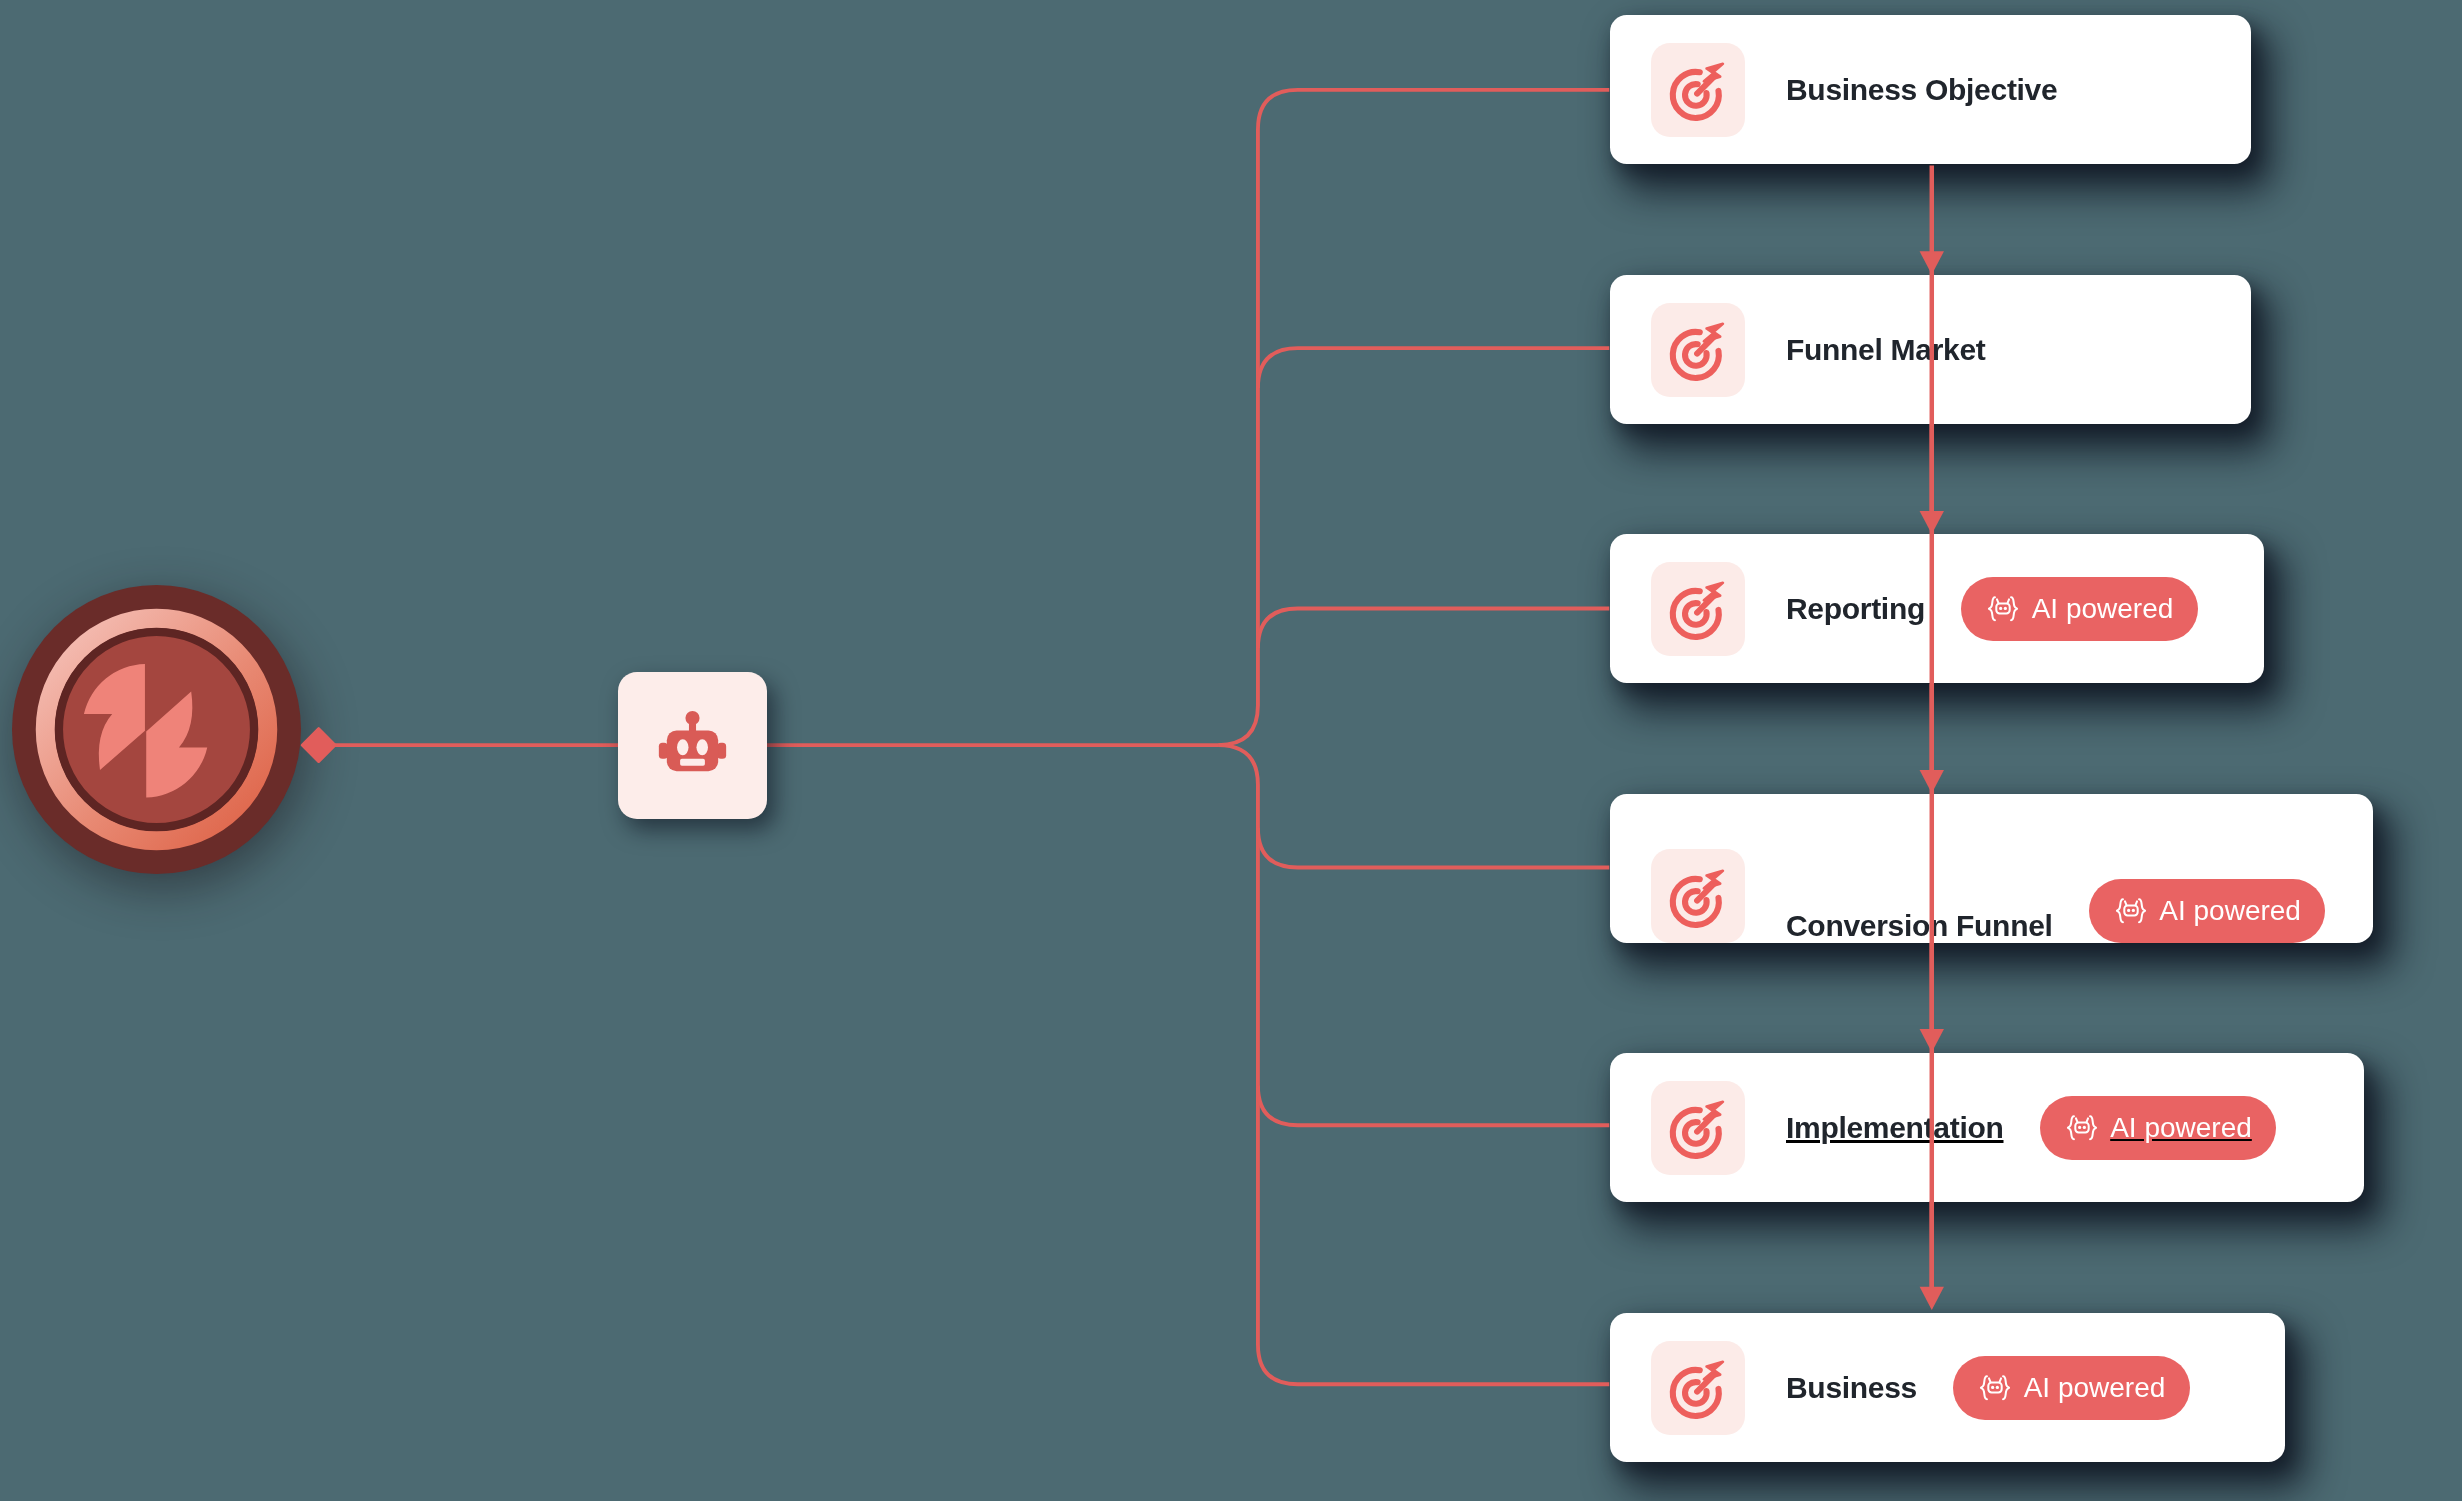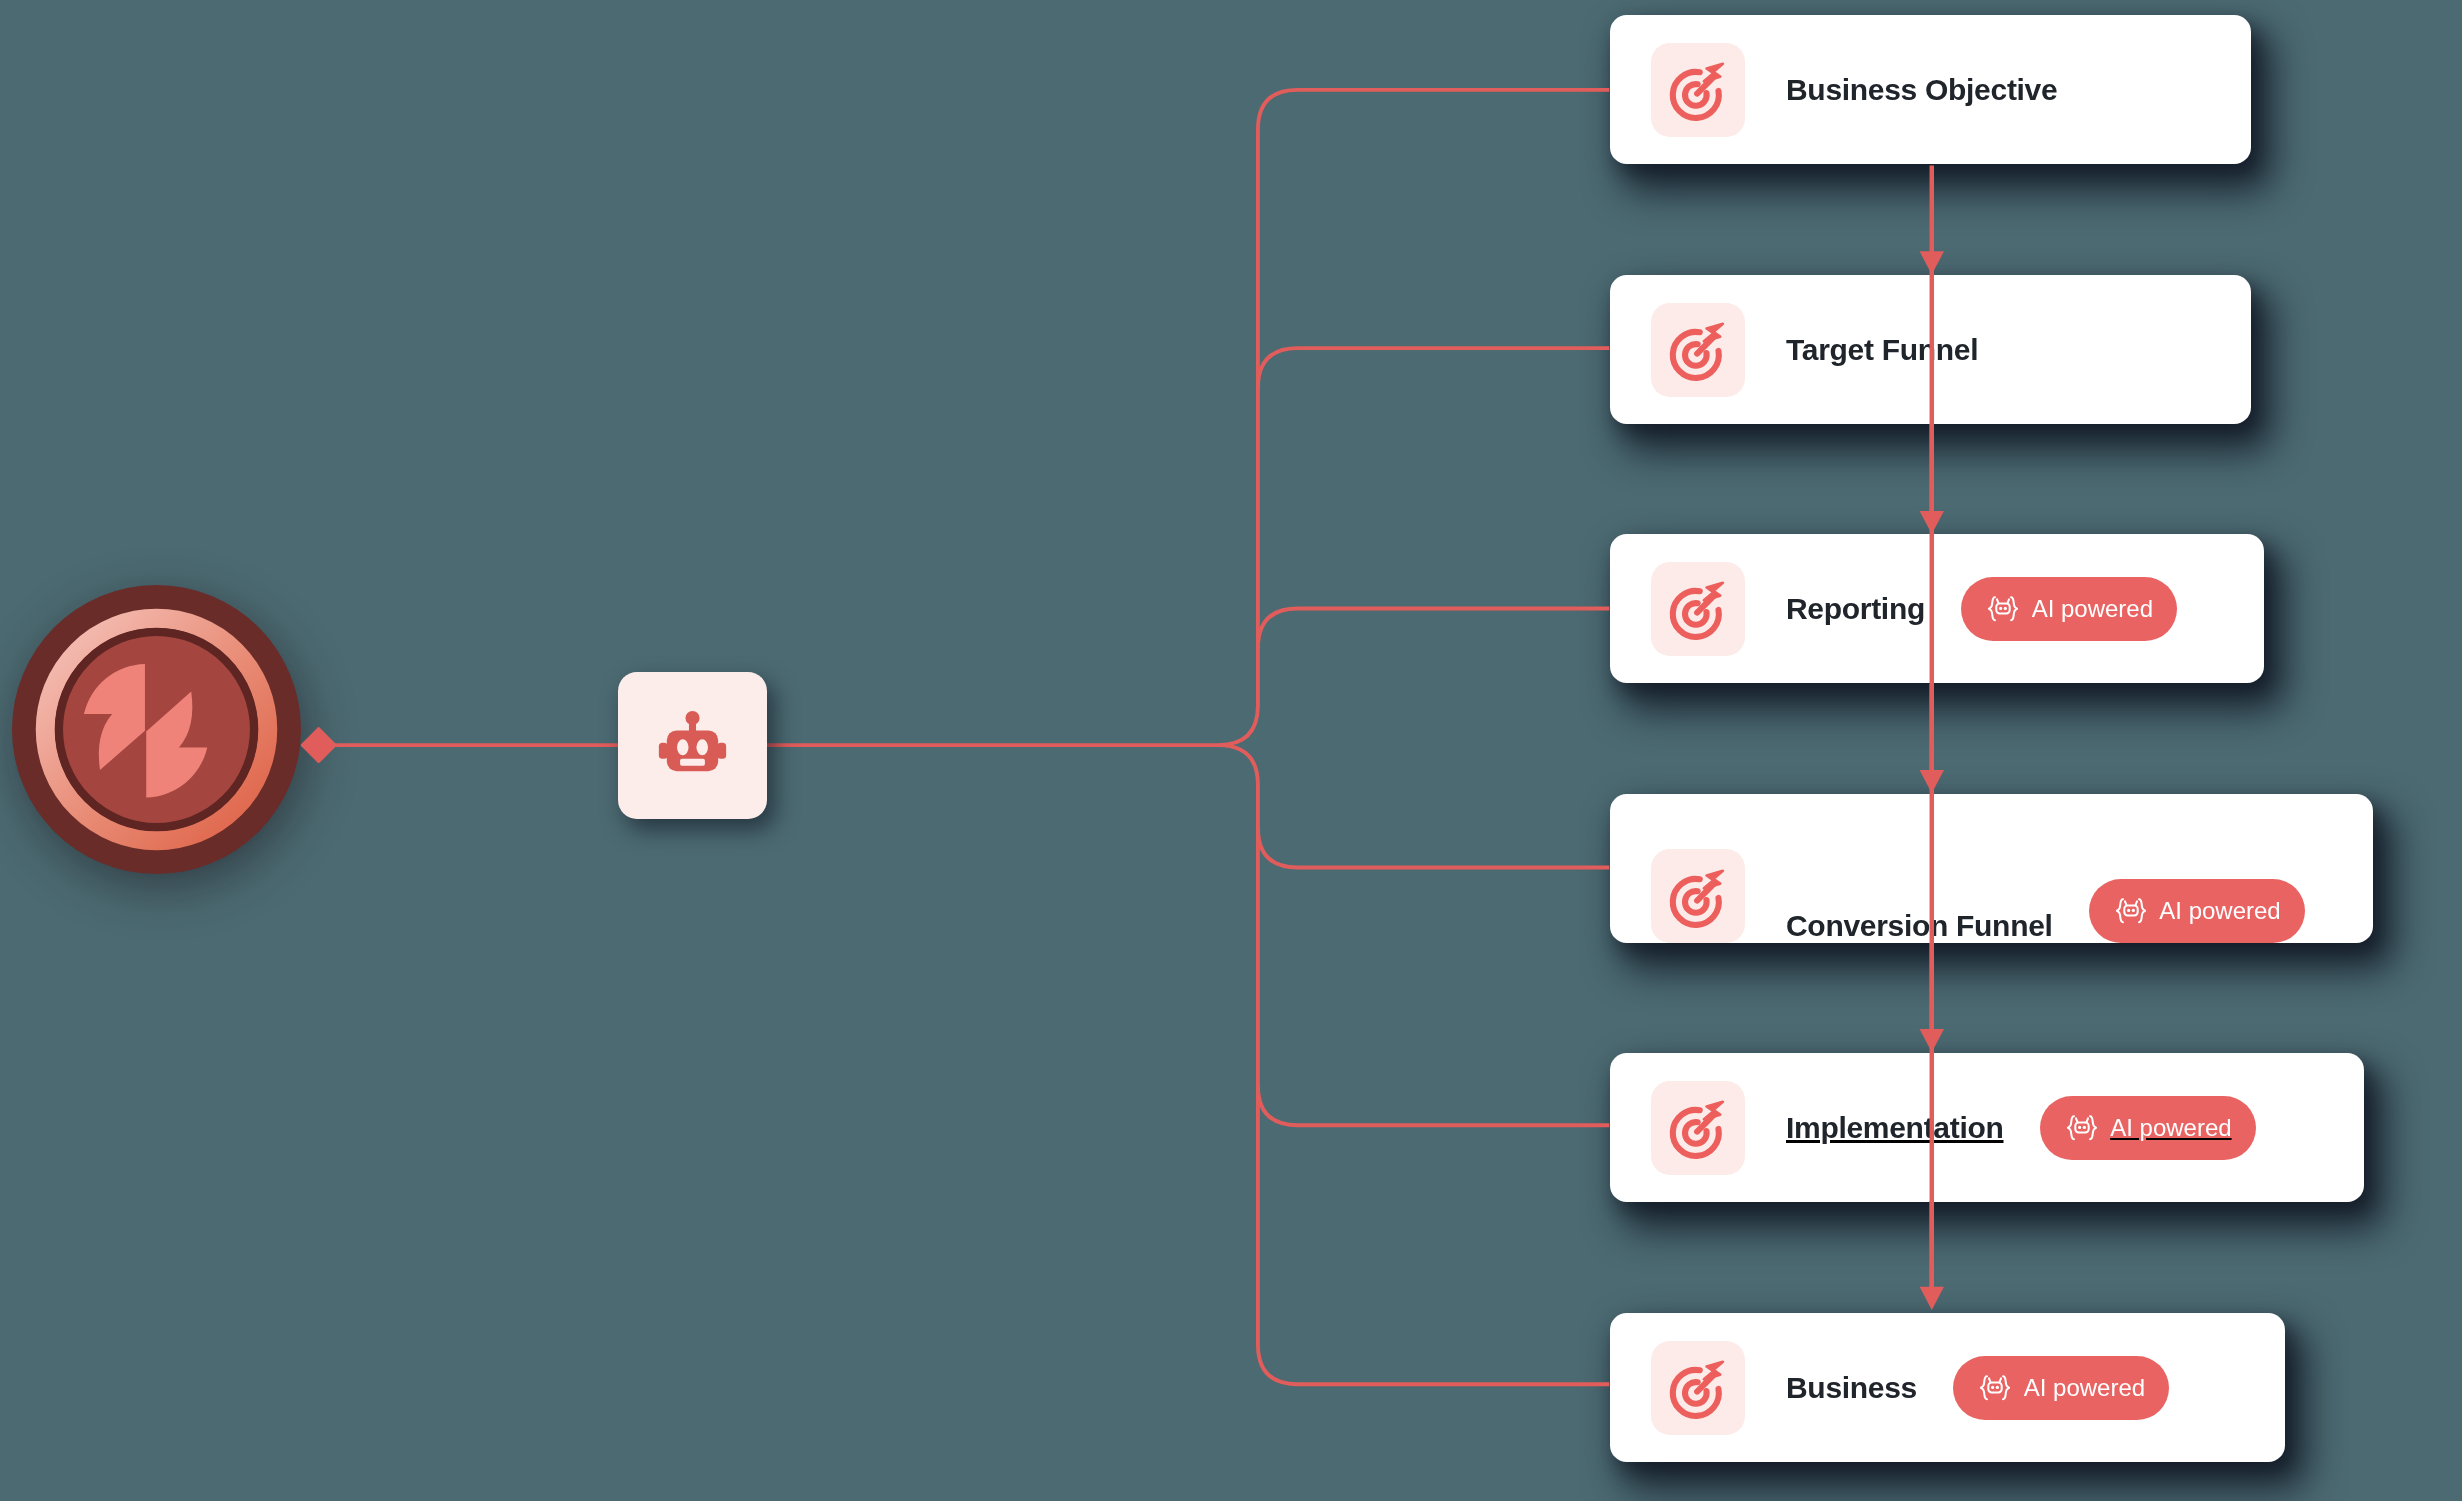--- a/index.html
+++ b/index.html
@@ -85,21 +85,21 @@
     background: #e96363;
     color: #ffffff;
     display: flex;
     align-items: center;
     padding: 0 24.4px;
     gap: 10.3px;
     flex: none;
   }
   .badge svg { width: 36px; height: 29.5px; }
   .badge-label {
-    font-size: 24px;
+    font-size: 28px;
     font-weight: 500;
     white-space: nowrap;
   }
 </style>
 </head>
 <body>
 
 <div class="canvas" style="background: rgb(76, 106, 114);">
 
   <svg class="connectors" viewBox="0 0 3840 2341" xmlns="http://www.w3.org/2000/svg">
@@ -199,21 +199,21 @@
       <div class="icon-tile">
         <svg viewBox="0 0 96 96" xmlns="http://www.w3.org/2000/svg">
           <g stroke="#ed5f5c" stroke-width="9" fill="none" stroke-linecap="round">
             <path d="M77.5 50.1 A34 34 0 1 1 49.9 22.5"></path>
             <path d="M59.8 53.2 A16 16 0 1 1 46.8 40.3"></path>
             <path d="M46 54 L72 28"></path>
           </g>
           <path fill="#ed5f5c" stroke="#ed5f5c" stroke-width="4" stroke-linejoin="round" d="M84 10 L60 17 L70 24 L56 36 L80 29 L70 22 Z"></path>
         </svg>
       </div>
-      <div class="card-title">Target Funnel</div>
+      <div class="card-title">Funnel Market</div>
 
     </div>
 
     <div class="card" style="top: 534px; width: 654px;">
       <div class="icon-tile">
         <svg viewBox="0 0 96 96" xmlns="http://www.w3.org/2000/svg">
           <g stroke="#ed5f5c" stroke-width="9" fill="none" stroke-linecap="round">
             <path d="M77.5 50.1 A34 34 0 1 1 49.9 22.5"></path>
             <path d="M59.8 53.2 A16 16 0 1 1 46.8 40.3"></path>
             <path d="M46 54 L72 28"></path>

